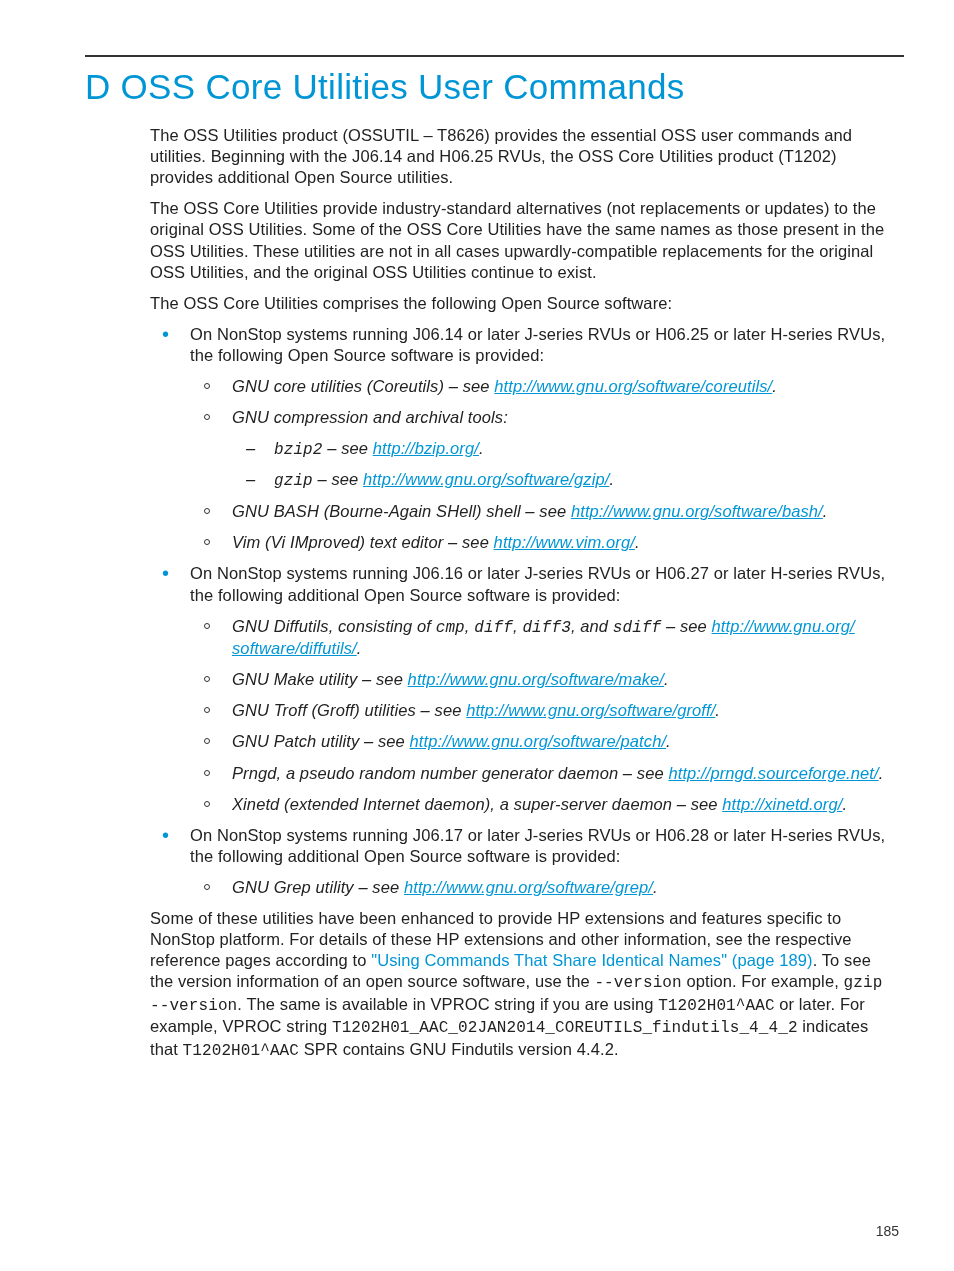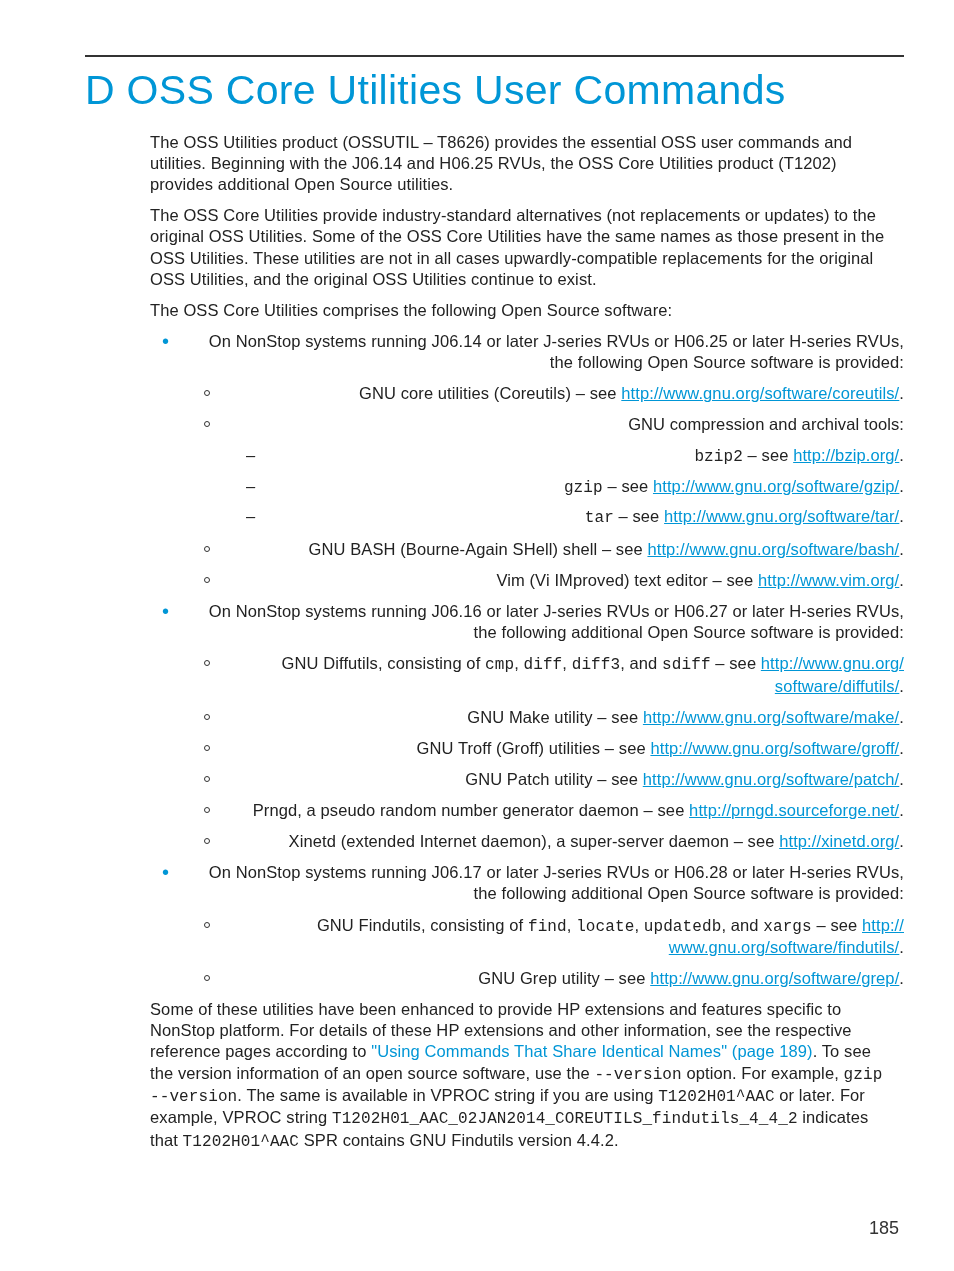--- a/index.html
+++ b/index.html
@@ -15,21 +15,21 @@
     box-sizing: border-box;
     position: relative;
     min-height: 1271px;
   }
   .rule {
     border-top: 2px solid #333;
     margin-bottom: 10px;
   }
   h1 {
     font-weight: 300;
-    font-size: 41px;
+    font-size: 35px;
     color: #0096d6;
     margin: 0 0 18px 0;
     letter-spacing: 0.3px;
   }
   .body {
     margin-left: 65px;
     font-size: 16.5px;
     line-height: 1.28;
     font-weight: 300;
     color: #222;
@@ -38,40 +38,40 @@
   .body p { margin: 0 9px 10px 0; }
   ul.l1 {
     list-style: none;
     padding-left: 0;
     margin: 0 0 10px 0;
   }
   ul.l1 > li {
     position: relative;
     padding-left: 40px;
     margin-bottom: 10px;
-    text-align: right;
   }
   ul.l1 > li::before {
     content: "•";
     position: absolute;
     left: 12px;
     top: 0;
     color: #0096d6;
     font-size: 20px;
     line-height: 1;
   }
   ul.l2 {
     list-style: none;
     padding-left: 0;
     margin: 10px 0 0 0;
   }
   ul.l2 > li {
     position: relative;
     padding-left: 42px;
     margin-bottom: 10px;
+    font-style: italic;
   }
   ul.l2 > li::before {
     content: "";
     position: absolute;
     left: 14px;
     top: 7px;
     width: 6px;
     height: 6px;
     border: 1px solid #333;
     border-radius: 50%;
@@ -102,21 +102,21 @@
     color: #0096d6;
   }
   code, .mono {
     font-family: "Courier New", monospace;
     font-size: 16px;
   }
   .pagenum {
     position: absolute;
     bottom: 32px;
     right: 55px;
-    font-size: 18px;
+    font-size: 14px;
     color: #333;
   }
 </style>
 </head>
 <body>
 
 <div class="page">
   <div class="rule"></div>
   <h1>D OSS Core Utilities User Commands</h1>
 
@@ -131,21 +131,20 @@
         <span>On NonStop systems running J06.14 or later J-series RVUs or H06.25 or later H-series RVUs, the following Open Source software is provided:</span>
         <ul class="l2">
           <li>
             <span>GNU core utilities (Coreutils) – see </span><a class="link">http://www.gnu.org/software/coreutils/</a><span>.</span>
           </li>
           <li>
             <span>GNU compression and archival tools:</span>
             <ul class="l3">
               <li><code>bzip2</code><span> – see </span><a class="link">http://bzip.org/</a><span>.</span></li>
               <li><code>gzip</code><span> – see </span><a class="link">http://www.gnu.org/software/gzip/</a><span>.</span></li>
-              <li><code>tar</code><span> – see </span><a class="link">http://www.gnu.org/software/tar/</a><span>.</span></li>
             </ul>
           </li>
           <li><span>GNU BASH (Bourne-Again SHell) shell – see </span><a class="link">http://www.gnu.org/software/bash/</a><span>.</span></li>
           <li><span>Vim (Vi IMproved) text editor – see </span><a class="link">http://www.vim.org/</a><span>.</span></li>
         </ul>
       </li>
 
       <li>
         <span>On NonStop systems running J06.16 or later J-series RVUs or H06.27 or later H-series RVUs, the following additional Open Source software is provided:</span>
         <ul class="l2">
@@ -156,23 +155,20 @@
           <li><span>GNU Troff (Groff) utilities – see </span><a class="link">http://www.gnu.org/software/groff/</a><span>.</span></li>
           <li><span>GNU Patch utility – see </span><a class="link">http://www.gnu.org/software/patch/</a><span>.</span></li>
           <li><span>Prngd, a pseudo random number generator daemon – see </span><a class="link">http://prngd.sourceforge.net/</a><span>.</span></li>
           <li><span>Xinetd (extended Internet daemon), a super-server daemon – see </span><a class="link">http://xinetd.org/</a><span>.</span></li>
         </ul>
       </li>
 
       <li>
         <span>On NonStop systems running J06.17 or later J-series RVUs or H06.28 or later H-series RVUs, the following additional Open Source software is provided:</span>
         <ul class="l2">
-          <li>
-            <span>GNU Findutils, consisting of </span><code>find</code><span>, </span><code>locate</code><span>, </span><code>updatedb</code><span>, and </span><code>xargs</code><span> – see </span><a class="link">http:// www.gnu.org/software/findutils/</a><span>.</span>
-          </li>
           <li><span>GNU Grep utility – see </span><a class="link">http://www.gnu.org/software/grep/</a><span>.</span></li>
         </ul>
       </li>
 
     </ul>
 
     <p>
       <span>Some of these utilities have been enhanced to provide HP extensions and features specific to NonStop platform. For details of these HP extensions and other information, see the respective reference pages according to </span><span class="xref">"Using Commands That Share Identical Names" (page 189)</span><span>. To see the version information of an open source software, use the </span><code>--version</code><span> option. For example, </span><code>gzip --version</code><span>. The same is available in VPROC string if you are using </span><code>T1202H01^AAC</code><span> or later. For example, VPROC string </span><code>T1202H01_AAC_02JAN2014_COREUTILS_findutils_4_4_2</code><span> indicates that </span><code>T1202H01^AAC</code><span> SPR contains GNU Findutils version 4.4.2.</span>
     </p>
 

